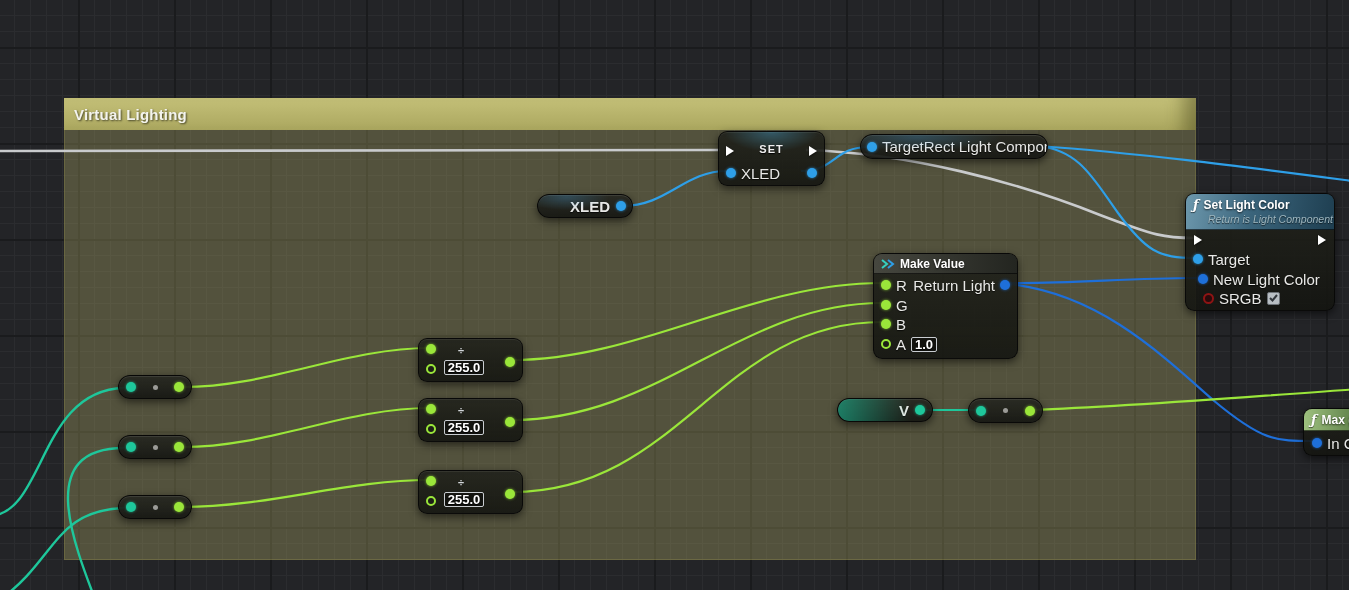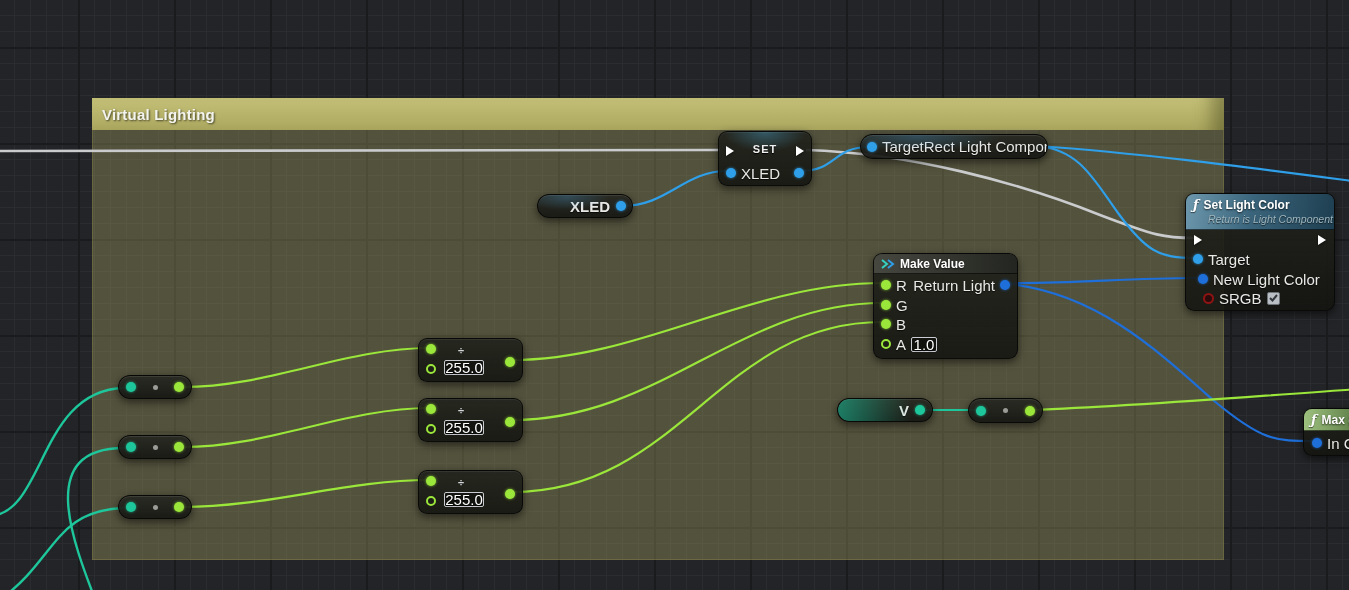--- a/index.html
+++ b/index.html
@@ -57,22 +57,23 @@
   .pin.object{background:#2e9fe8;box-shadow:0 0 3px rgba(46,159,232,0.8);}
   .pin.struct{background:#1e6fd9;box-shadow:0 0 3px rgba(30,111,217,0.8);}
   .pin.float{background:#9ae63a;box-shadow:0 0 3px rgba(154,230,58,0.8);}
   .pin.byte{background:#1ec79b;box-shadow:0 0 3px rgba(30,199,155,0.8);}
   .pin.hollow{background:transparent;border:2px solid #9ae63a;width:10px;height:10px;box-shadow:none;}
   .pin.red{background:#2a0a0b;border:2px solid #8e1414;width:11px;height:11px;box-shadow:none;}
   .exec{width:0;height:0;border-top:5px solid transparent;border-bottom:5px solid transparent;
     border-left:8px solid #fff;filter:drop-shadow(0 1px 1px rgba(0,0,0,0.6));flex:0 0 auto;}
   .valbox{
     border:1px solid #c9cdd1;border-radius:2px;background:rgba(0,0,0,0.35);
-    color:#fff;font-size:15px;text-align:center;line-height:13px;
+    color:#fff;font-size:13px;text-align:center;line-height:13px;
     text-shadow:0 1px 1px #000;
+    font-weight:bold;
   }
   .divglyph{position:absolute;font-size:11px;line-height:10px;color:#d2d6da;font-weight:bold;}
   .hdr{position:absolute;left:0;top:0;right:0;display:flex;align-items:center;gap:5px;
     padding:0 7px;border-radius:8px 8px 0 0;border-bottom:1px solid rgba(0,0,0,0.6);}
   .fnicon{font-family:"DejaVu Serif",serif;font-style:italic;font-weight:bold;
     font-size:13px;color:#fff;text-shadow:0 1px 1px rgba(0,0,0,0.6);line-height:1;}
   .hdrtitle{font-size:12px;font-weight:bold;color:#fff;text-shadow:0 1px 2px rgba(0,0,0,0.7);white-space:nowrap;}
   .subtitle{position:absolute;font-size:10.5px;font-style:italic;color:#9db6bf;
     text-shadow:0 1px 1px rgba(0,0,0,0.6);white-space:nowrap;}
   .slc-hdr{height:36px;background:linear-gradient(100deg,#6d98ad 0%,#3a647b 45%,#1e3e50 100%);
@@ -87,21 +88,21 @@
     background:linear-gradient(90deg,rgba(26,200,160,0.55),rgba(26,200,160,0.15) 55%,transparent 78%);}
   .dot{width:5px;height:5px;border-radius:50%;background:#9b9b97;flex:0 0 auto;}
   .checkbox{width:13px;height:13px;border-radius:2px;background:#b9bfc4;
     border:1px solid #6f7479;display:flex;align-items:center;justify-content:center;flex:0 0 auto;}
 </style>
 </head>
 <body>
 
 <div id="canvas">
 
-  <div class="comment" style="left:92px;top:98px;width:1132px;height:462px">
+  <div class="comment" style="left:64px;top:98px;width:1132px;height:462px">
     <div class="comment-hdr">
       <span class="comment-title">Virtual Lighting</span>
     </div>
     <div class="comment-body"></div>
   </div>
 
   <svg id="wires" width="1349" height="590" viewBox="0 0 1349 590">
     <path fill="none" stroke-width="2.6" d="M -12 151 C 250 151, 500 150, 720 150" stroke="#c9cbcd"></path>
     <path fill="none" stroke-width="2.6" d="M 806 150 C 910 153, 1020 183, 1100 215 C 1155 236, 1165 238, 1194 238" stroke="#c9cbcd"></path>
     <path fill="none" stroke-width="2.2" d="M 622 206 C 668 206, 684 171, 727 171" stroke="#2e9fe8"></path>
@@ -116,21 +117,21 @@
     <path fill="none" stroke-width="2.2" d="M 512 360 C 640 360, 750 283, 882 283" stroke="#9ae63a"></path>
     <path fill="none" stroke-width="2.2" d="M 512 420 C 660 420, 740 303, 882 303" stroke="#9ae63a"></path>
     <path fill="none" stroke-width="2.2" d="M 512 492 C 680 492, 720 322, 882 322" stroke="#9ae63a"></path>
     <path fill="none" stroke-width="2.2" d="M 918 410 C 940 410, 960 410, 983 410" stroke="#1ec79b"></path>
     <path fill="none" stroke-width="2.2" d="M 1032 410 C 1140 406, 1255 396, 1360 389" stroke="#9ae63a"></path>
     <path fill="none" stroke-width="2.4" d="M -8 516 C 45 510, 40 390, 124 388" stroke="#1ec79b"></path>
     <path fill="none" stroke-width="2.4" d="M 100 612 C 72 540, 35 448, 124 448" stroke="#1ec79b"></path>
     <path fill="none" stroke-width="2.4" d="M 2 598 C 55 560, 55 510, 124 508" stroke="#1ec79b"></path>
   </svg>
 
-  <div class="node" style="left:718px;top:131px;width:94px;height:55px">
+  <div class="node" style="left:718px;top:131px;width:107px;height:55px">
     <div class="set-glow"></div>
     <div class="prow" style="left:7px;top:13px">
       <span class="exec"></span>
     </div>
     <div class="ntitle" style="top:11px">SET</div>
     <div class="prow rev" style="right:7px;top:13px">
       <span class="exec"></span>
     </div>
     <div class="prow" style="left:7px;top:35px">
       <span class="pin object"></span>

